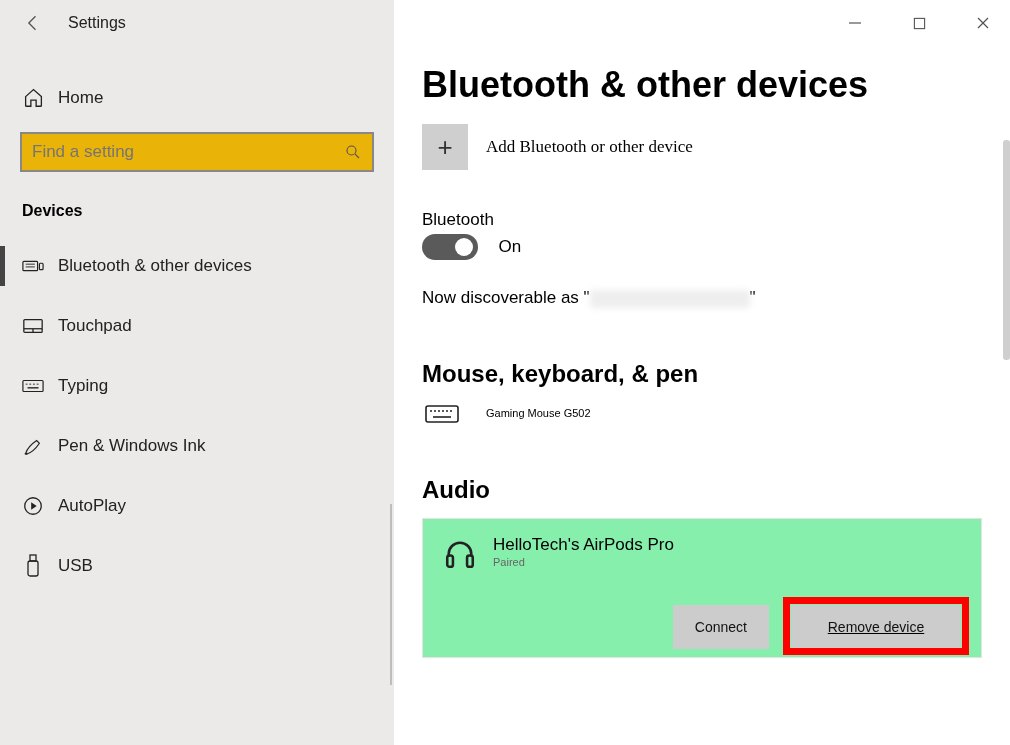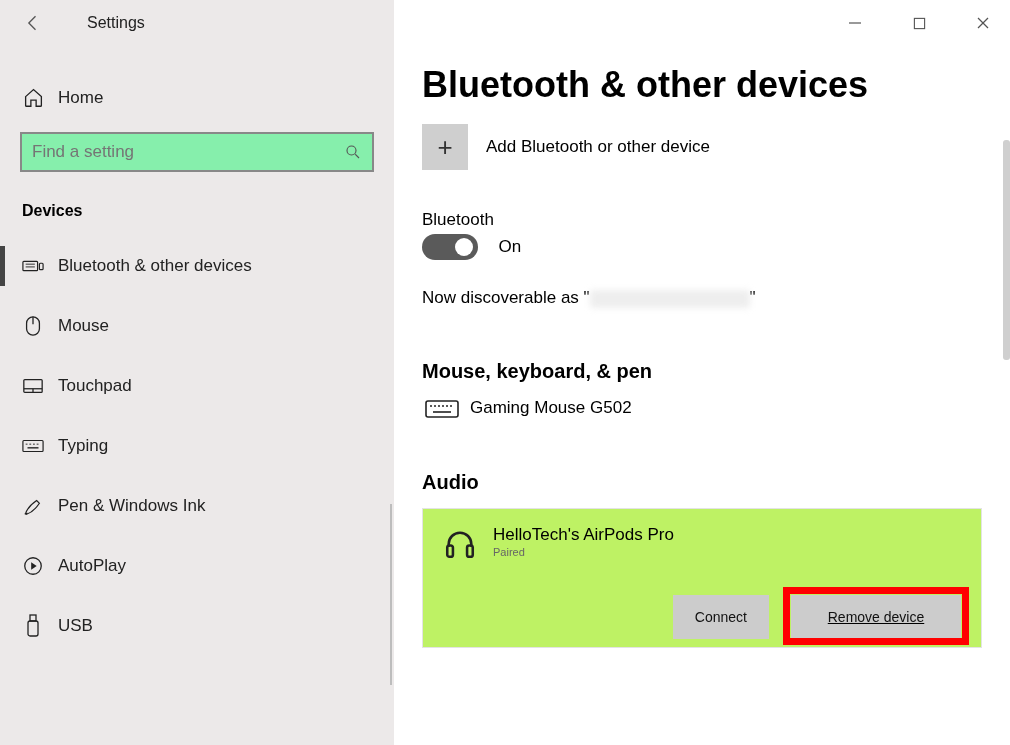--- a/index.html
+++ b/index.html
@@ -1,55 +1,55 @@
 <!DOCTYPE html>
 <html><head>
 <meta charset="utf-8">
 <style>
   * { box-sizing: border-box; margin: 0; padding: 0; font-family: "Segoe UI", "Segoe UI Variable", Arial, sans-serif; }
   body { width: 1010px; height: 745px; overflow: hidden; background: #fff; color: #000; }
   .app { display: flex; width: 100%; height: 100%; }
   .sidebar { width: 402px; background: #ece9e9; display: flex; flex-direction: column; position: relative; }
   .titlebar { height: 45px; display: flex; align-items: center; padding-left: 18px; }
   .back-btn { width: 30px; height: 30px; display: flex; align-items: center; justify-content: center; color: #555; }
-  .title { margin-left: 39px; font-size: 16px; font-weight: 400; color: #222; }
+  .title { margin-left: 20px; font-size: 16px; font-weight: 400; color: #222; }
   .home-row { display: flex; align-items: center; padding: 12px 0 12px 22px; margin-top: 30px; }
   .home-row .icon { width: 22px; display: flex; align-items: center; justify-content: center; }
   .home-row .label { margin-left: 14px; font-size: 17px; color: #222; }
   .search-wrap { margin: 12px 20px 0 20px; }
-  .search-box { width: 100%; height: 40px; border: 2px solid #888; background: #86efac; display: flex; align-items: center; padding: 0 10px; }
+  .search-box { width: 100%; height: 40px; border: 2px solid #888; background: #eab308; display: flex; align-items: center; padding: 0 10px; }
   .search-box input { flex: 1; border: none; background: transparent; font-size: 17px; color: #555; outline: none; }
   .search-icon { color: #555; }
   .category { font-size: 16px; font-weight: 600; margin: 30px 0 16px 22px; }
   .nav { flex: 1; position: relative; }
   .nav-item { display: flex; align-items: center; height: 60px; padding-left: 22px; cursor: pointer; position: relative; }
   .nav-item .icon { width: 22px; display: flex; align-items: center; justify-content: center; }
   .nav-item .label { margin-left: 14px; font-size: 17px; color: #222; }
   .nav-item.active::before { content: ""; position: absolute; left: 0; top: 10px; bottom: 10px; width: 5px; background: #444; }
   .scroll-divider { position: absolute; right: 2px; top: 268px; bottom: 60px; width: 2px; background: #bdbdbd; }
   
   .main { flex: 1; background: #fff; position: relative; padding: 0 28px 0 28px; }
   .win-controls { position: absolute; top: 8px; right: 8px; display: flex; gap: 26px; color: #555; }
   .win-btn { width: 38px; height: 30px; display: flex; align-items: center; justify-content: center; }
   h1.page-title { font-size: 36px; font-weight: 600; margin-top: 64px; margin-bottom: 18px; }
   .add-row { display: flex; align-items: center; margin-top: 6px; }
   .add-tile { width: 46px; height: 46px; background: #cfcfcf; display: flex; align-items: center; justify-content: center; font-size: 26px; color: #333; }
-  .add-label { margin-left: 18px; font-size: 17px; }
+  .add-label { margin-left: 18px; font-size: 17px; font-family: Liberation Serif, serif; }
   .bt-section { margin-top: 40px; }
   .bt-label { font-size: 17px; margin-bottom: 4px; }
   .toggle { width: 56px; height: 26px; border-radius: 13px; background: #5a5a5a; position: relative; display: inline-block; vertical-align: middle; }
   .toggle .knob { width: 18px; height: 18px; border-radius: 50%; background: #fff; position: absolute; top: 4px; right: 5px; }
   .toggle-text { display: inline-block; margin-left: 16px; font-size: 17px; vertical-align: middle; }
   .discoverable { margin-top: 28px; font-size: 17px; }
   .blur { display: inline-block; width: 160px; height: 18px; background: #eee; filter: blur(3px); vertical-align: middle; border-radius: 3px; }
-  .section-title { font-size: 20px; font-weight: 600; margin-top: 52px; margin-bottom: 14px; }
+  .section-title { font-size: 24px; font-weight: 600; margin-top: 52px; margin-bottom: 14px; }
   .device-row { display: flex; align-items: center; }
   .device-row .dicon { width: 40px; display: flex; align-items: center; justify-content: center; }
-  .device-row .dlabel { margin-left: 8px; font-size: 17px; }
-  .audio-card { background: #bef264; border: 1px solid #e3e3e3; margin-top: 8px; padding: 16px 20px 8px 20px; width: 560px; position: relative; }
+  .device-row .dlabel { margin-left: 24px; font-size: 11px; }
+  .audio-card { background: #86efac; border: 1px solid #e3e3e3; margin-top: 8px; padding: 16px 20px 8px 20px; width: 560px; position: relative; }
   .audio-card .top { display: flex; align-items: flex-start; }
   .audio-card .dicon { width: 40px; display: flex; align-items: center; justify-content: flex-start; margin-top: 2px; }
   .audio-card .info { margin-left: 10px; }
   .audio-card .name { font-size: 17px; }
   .audio-card .status { font-size: 11px; color: #666; margin-top: 1px; }
   .audio-actions { margin-top: 34px; display: flex; justify-content: flex-end; gap: 22px; }
   .btn { height: 44px; padding: 0 22px; background: #ccc; border: none; font-size: 14px; color: #111; display: flex; align-items: center; justify-content: center; cursor: pointer; }
   .red-highlight { position: absolute; border: 7px solid #ff0000; pointer-events: none; }
   .main-scroll { position: absolute; right: 0; top: 140px; height: 220px; width: 7px; background: #cfcfcf; border-radius: 3px; }
   svg { display: block; }
@@ -99,29 +99,20 @@
               <rect x="1" y="3" width="16" height="10" rx="1" fill="none" stroke="#222" stroke-width="1.3"></rect>
               <rect x="19" y="5" width="4" height="7" rx="1" fill="none" stroke="#222" stroke-width="1.3"></rect>
               <line x1="4" y1="6" x2="14" y2="6" stroke="#222" stroke-width="1"></line>
               <line x1="4" y1="9" x2="14" y2="9" stroke="#222" stroke-width="1"></line>
             </svg>
         </span>
         <span class="label">Bluetooth &amp; other devices</span>
       </div>
       <div class="nav-item">
         <span class="icon">
-          <svg width="18" height="22" viewBox="0 0 18 24">
-              <rect x="2" y="2" width="14" height="20" rx="7" fill="none" stroke="#222" stroke-width="1.4"></rect>
-              <line x1="9" y1="2" x2="9" y2="10" stroke="#222" stroke-width="1.4"></line>
-            </svg>
-        </span>
-        <span class="label">Mouse</span>
-      </div>
-      <div class="nav-item">
-        <span class="icon">
           <svg width="22" height="18" viewBox="0 0 24 18">
               <rect x="2" y="2" width="20" height="14" rx="1" fill="none" stroke="#222" stroke-width="1.4"></rect>
               <line x1="2" y1="12" x2="22" y2="12" stroke="#222" stroke-width="1.4"></line>
               <line x1="12" y1="12" x2="12" y2="16" stroke="#222" stroke-width="1.4"></line>
             </svg>
         </span>
         <span class="label">Touchpad</span>
       </div>
       <div class="nav-item">
         <span class="icon">

